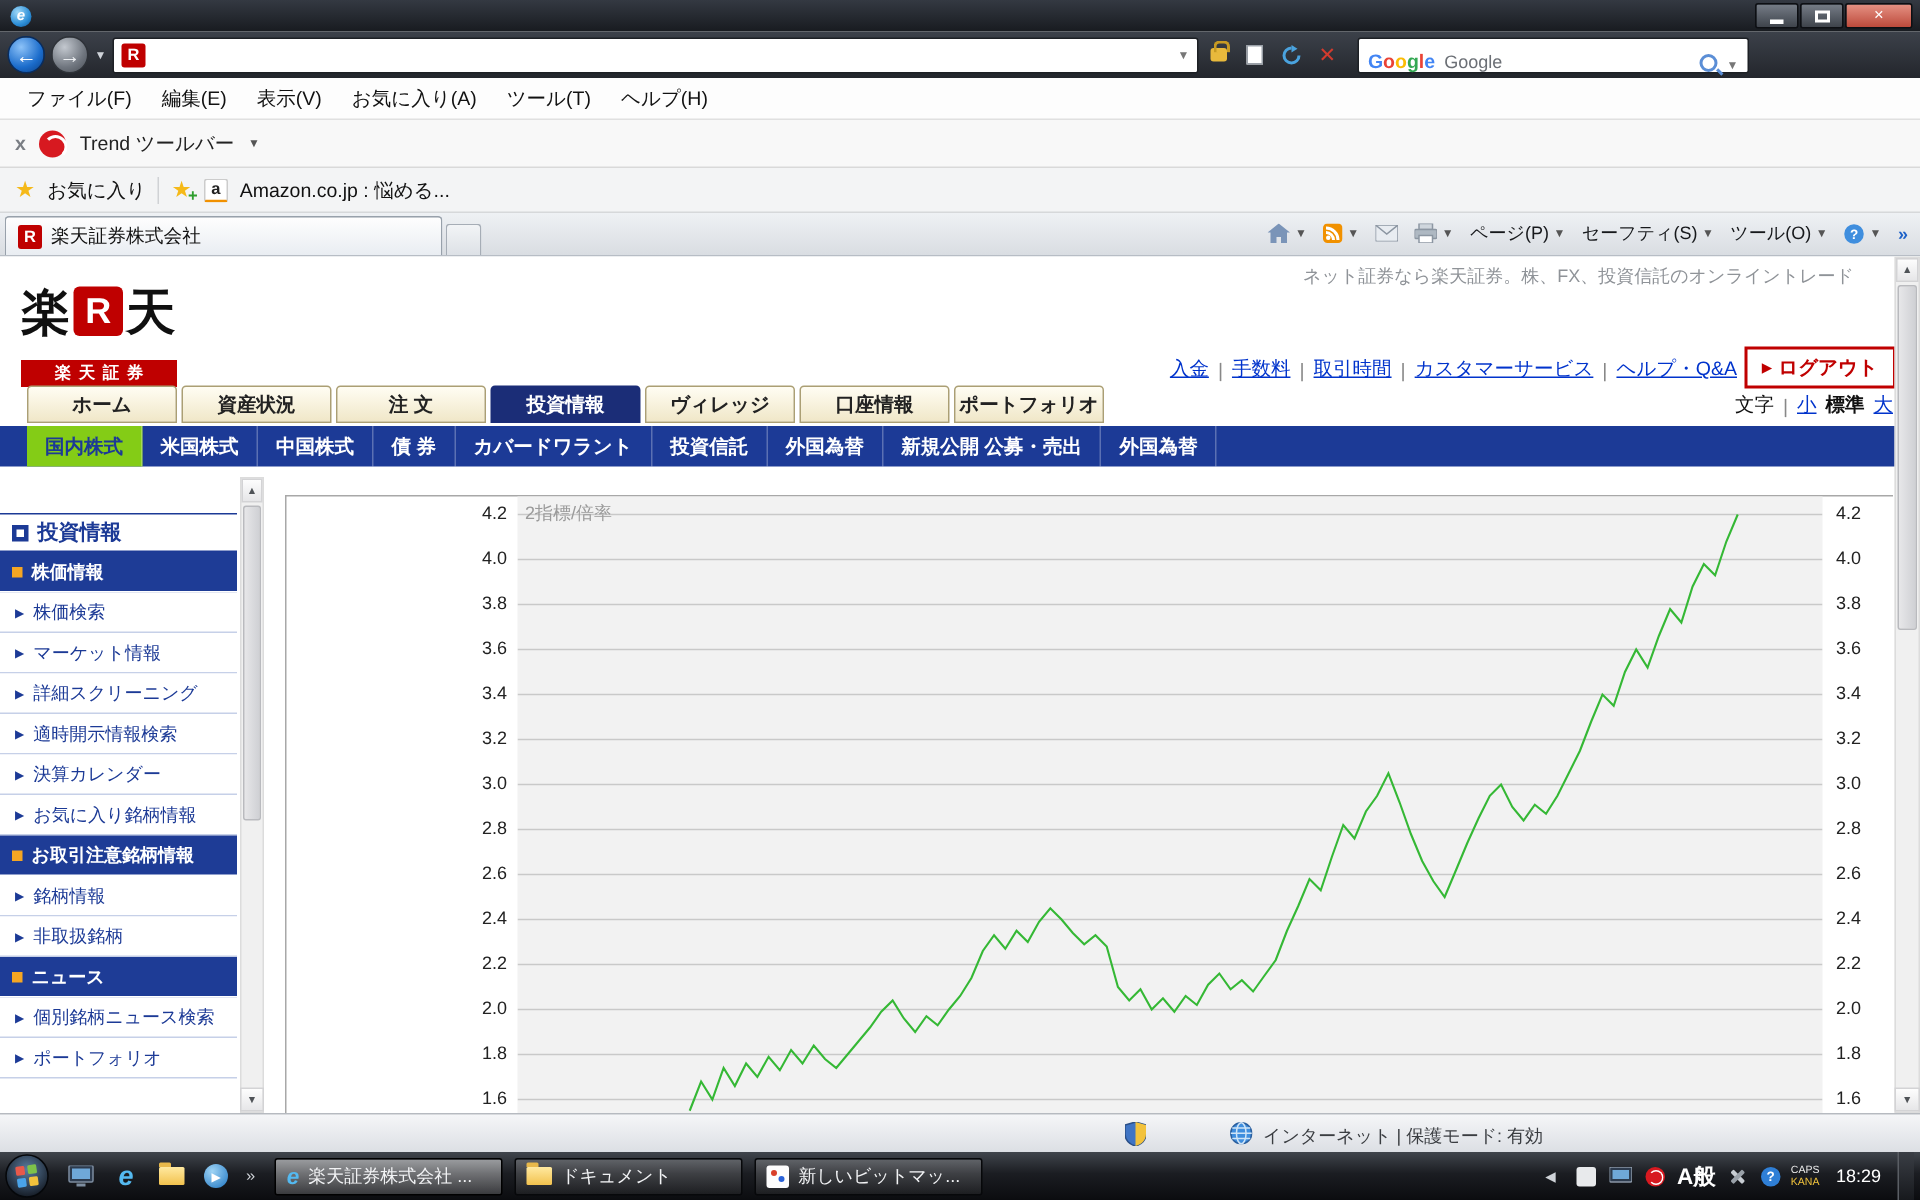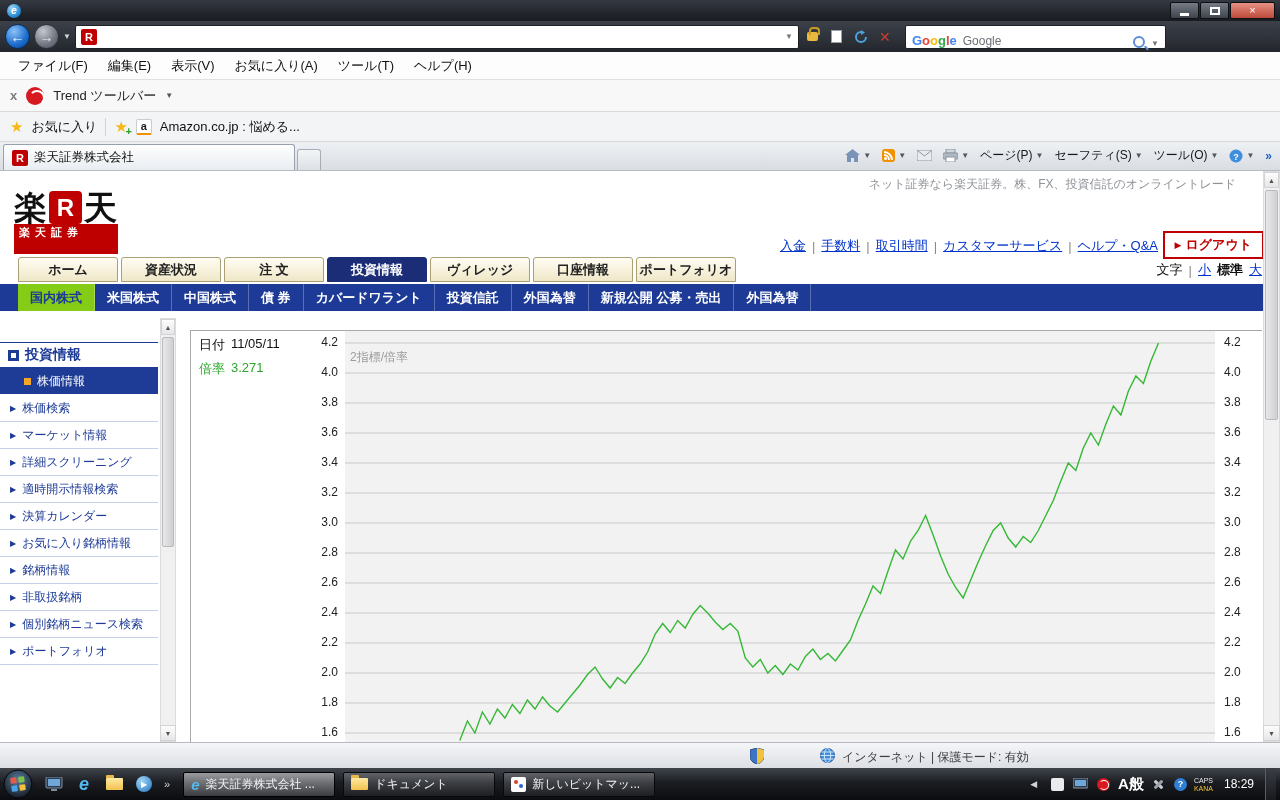--- a/index.html
+++ b/index.html
@@ -61,21 +61,21 @@
   .cmd-item{display:flex;align-items:center;gap:3px}
   .icon-svg{display:block}
 
   
   #page{position:absolute;left:0;top:171px;width:1280px;height:571px;background:#fff;overflow:hidden}
   #tagline{position:absolute;right:44px;top:5px;color:#8f9398;font-size:12px}
   #logo{position:absolute;left:14px;top:20px;width:104px}
   .logo-top{display:flex;align-items:flex-end;gap:2px}
   .logo-kanji{font-size:33px;font-weight:bold;color:#101010;line-height:1}
   .logo-r{width:33px;height:33px;background:#bf0000;border-radius:4px;color:#fff;font-weight:bold;font-size:24px;display:flex;align-items:center;justify-content:center}
-  .logo-sub{margin-top:0;background:#bf0000;color:#fff;font-size:11px;font-weight:bold;text-align:left;letter-spacing:5px;padding:1px 0 14px 5px}
+  .logo-sub{margin-top:16px;background:#bf0000;color:#fff;font-size:11px;font-weight:bold;text-align:center;letter-spacing:5px;padding:1px 0 2px 5px}
   #header-links{position:absolute;right:122px;top:66px;display:flex;align-items:center;gap:6px;font-size:13px}
   #header-links a{color:#0033cc;text-decoration:underline}
   .pipe{color:#888}
   #logout-btn{position:absolute;right:16px;top:60px;border:2px solid #c00000;color:#c00000;font-weight:bold;font-size:13px;padding:3px 10px;display:flex;align-items:center;gap:4px;background:#fff}
   .tri-r{font-size:9px}
 
   #main-tabs{position:absolute;left:18px;top:86px;display:flex;gap:3px}
   .ptab{width:100px;height:25px;line-height:24px;text-align:center;font-size:13px;font-weight:bold;color:#222;background:linear-gradient(#fffdf3,#f0e7c8);border:1px solid #ab9f74;border-radius:3px 3px 0 0}
   .ptab.active{background:#1b2d77;color:#fff;border-color:#1b2d77}
   #font-size{position:absolute;right:18px;top:90px;font-size:13px;display:flex;align-items:center;gap:6px}
@@ -86,42 +86,42 @@
   .cat{color:#fff;font-size:13px;font-weight:bold;padding:0 12px;height:27px;line-height:27px;border-right:1px solid rgba(255,255,255,.28)}
   .cat.active{background:#84cc16;color:#1c3a96}
 
   
   #sidebar{position:absolute;left:0;top:147px;width:158px;height:424px;background:#fff}
   #sidebar-title{margin-top:24px;height:26px;display:flex;align-items:center;gap:6px;padding-left:8px;color:#1c3a96;font-weight:bold;font-size:14px;border-top:1px solid #1c3a96;border-bottom:1px solid #1c3a96}
   .sq-ico{width:11px;height:11px;background:#1c3a96;position:relative;flex:0 0 auto}
   .sq-ico::after{content:"";position:absolute;left:3px;top:3px;width:5px;height:5px;background:#fff}
   .side-item{height:27px;display:flex;align-items:center;gap:6px;padding-left:10px;font-size:12px;background:#fff;color:#1c3a96;border-bottom:1px solid #c6d0e8;width:158px}
   .side-item .tri{font-size:8px;color:#1c3a96;flex:0 0 auto}
-  .side-item.section{background:#1e3c96;color:#fff;font-weight:normal;border-bottom:1px solid #fff;padding-left:24px}
+  .side-item.section{background:#1e3c96;color:#fff;font-weight:bold;border-bottom:1px solid #fff;padding-left:8px}
   .side-item.section .osq{width:7px;height:7px;background:#f5a623;flex:0 0 auto}
 
   
   .vscroll{position:absolute;width:16px;background:#f0f0f0;border:1px solid #dcdcdc}
   .sbtn{height:16px;display:flex;align-items:center;justify-content:center;font-size:7px;color:#4f5357;background:linear-gradient(#fdfdfd,#e6e6e8);border:1px solid #d3d3d5}
   .sthumb{position:absolute;left:1px;width:12px;background:linear-gradient(90deg,#e7e7e9,#cfd0d4);border:1px solid #b9babe;border-radius:2px}
   #side-vscroll{left:160px;top:147px;height:424px}
   #page-vscroll{left:1263px;top:0;width:17px;height:571px}
 
   
   #chart{position:absolute;left:190px;top:159px;width:1072px;height:412px;background:#fff;border-top:1px solid #a8a8a8;border-left:1px solid #a8a8a8}
   #chart-info{position:absolute;left:0;top:0;width:112px;padding:5px 0 0 8px;font-size:13px}
   #chart-info .row{margin-bottom:6px;display:flex;gap:6px}
   .green{color:#2aa52a}
   #ylabels-left{position:absolute;left:112px;top:0;width:42px;height:412px}
   #ylabels-right{position:absolute;left:1024px;top:0;width:48px;height:412px}
   .ytick{position:absolute;width:100%;font-size:12px;color:#222}
   #ylabels-left .ytick{text-align:right;padding-right:7px}
   #ylabels-right .ytick{text-align:left;padding-left:9px}
   #plot{position:absolute;left:154px;top:0;width:870px;height:412px;background:#f2f2f2}
-  #plot-title{position:absolute;left:5px;top:18px;color:#9a9a9a;font-size:12px;z-index:2}
+  #plot-title{position:absolute;left:5px;top:3px;color:#9a9a9a;font-size:12px;z-index:2}
 
   
   #statusbar{position:absolute;left:0;top:742px;width:1280px;height:26px;background:linear-gradient(#f5f6f8,#dcdfe4);border-top:1px solid #b6bac0}
   #status-shield{position:absolute;left:750px;top:5px}
   #status-globe{position:absolute;left:820px;top:5px}
   #status-text{position:absolute;left:842px;top:6px;font-size:12px;color:#3a3d41}
 
   
   #taskbar{position:absolute;left:0;top:768px;width:1280px;height:32px;background:linear-gradient(#40454c,#1b1d22 45%,#0b0c0f);display:flex;align-items:center;padding-left:3px}
   #start-orb{width:30px;height:30px;flex:0 0 auto;margin-right:6px}
@@ -363,56 +363,54 @@
         <span>適時開示情報検索</span>
       </div>
     <div class="side-item">
         <span class="tri">▶</span>
         <span>決算カレンダー</span>
       </div>
     <div class="side-item">
         <span class="tri">▶</span>
         <span>お気に入り銘柄情報</span>
       </div>
+    <div class="side-item section">
+        <span class="osq"></span>
+        <span>お取引注意銘柄情報</span>
+      </div>
     <div class="side-item">
         <span class="tri">▶</span>
         <span>銘柄情報</span>
       </div>
     <div class="side-item">
         <span class="tri">▶</span>
         <span>非取扱銘柄</span>
+      </div>
+    <div class="side-item section">
+        <span class="osq"></span>
+        <span>ニュース</span>
       </div>
     <div class="side-item">
         <span class="tri">▶</span>
         <span>個別銘柄ニュース検索</span>
       </div>
     <div class="side-item">
         <span class="tri">▶</span>
         <span>ポートフォリオ</span>
       </div>
 
   </div>
 
   <div class="vscroll" id="side-vscroll">
     <div class="sbtn">▲</div>
     <div class="sthumb" style="top:18px;height:210px"></div>
     <div class="sbtn" style="position:absolute;bottom:0;left:-1px;width:16px">▼</div>
   </div>
 
   <div id="chart">
-    <div id="chart-info">
-      <div class="row">
-          <span>日付</span>
-          <span>11/05/11</span>
-        </div>
-      <div class="row green">
-          <span>倍率</span>
-          <span>3.271</span>
-        </div>
-    </div>
     <div id="ylabels-left">
         <div class="ytick" style="top: 4px;">4.2</div>
         <div class="ytick" style="top: 34px;">4.0</div>
         <div class="ytick" style="top: 64px;">3.8</div>
         <div class="ytick" style="top: 94px;">3.6</div>
         <div class="ytick" style="top: 124px;">3.4</div>
         <div class="ytick" style="top: 154px;">3.2</div>
         <div class="ytick" style="top: 184px;">3.0</div>
         <div class="ytick" style="top: 214px;">2.8</div>
         <div class="ytick" style="top: 244px;">2.6</div>

